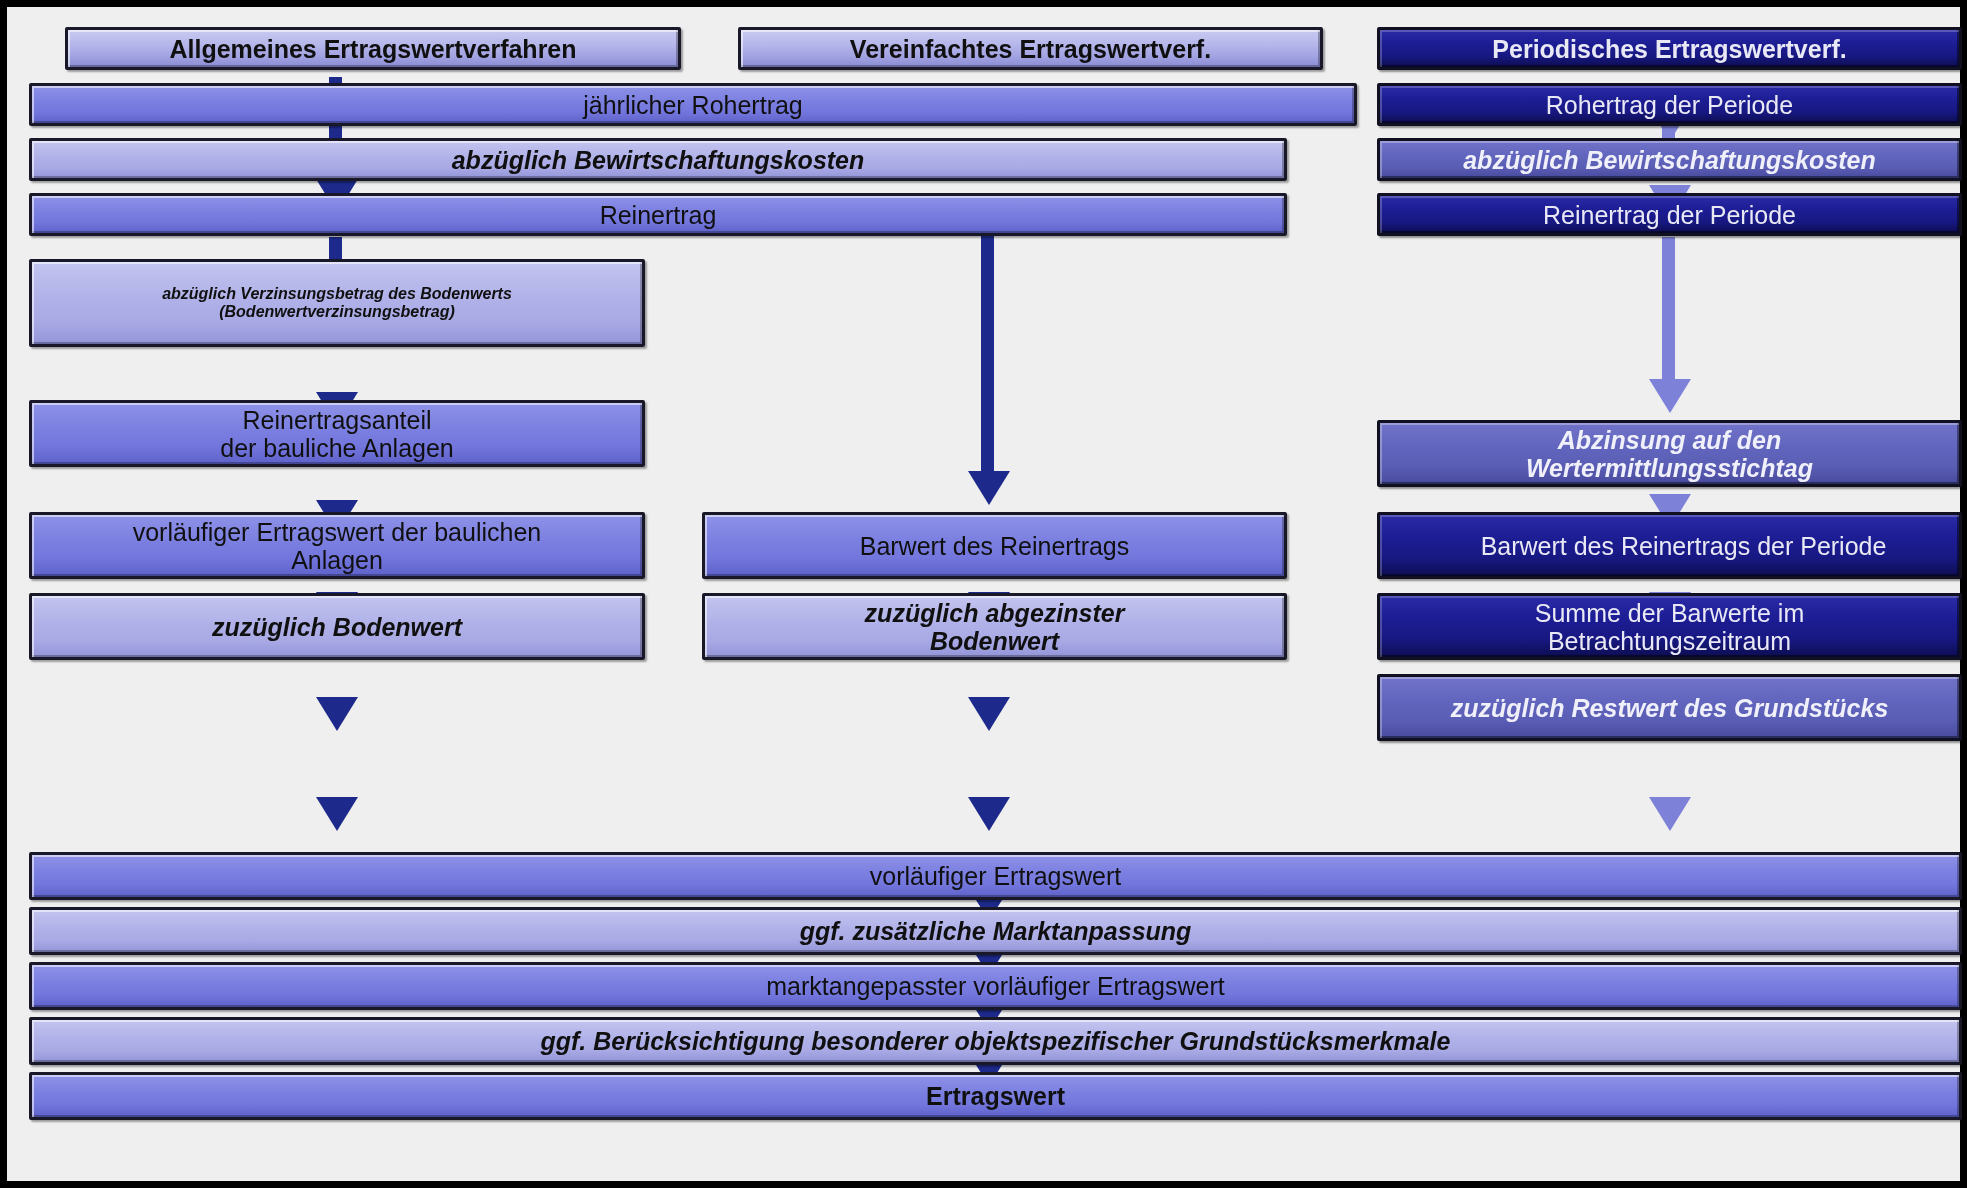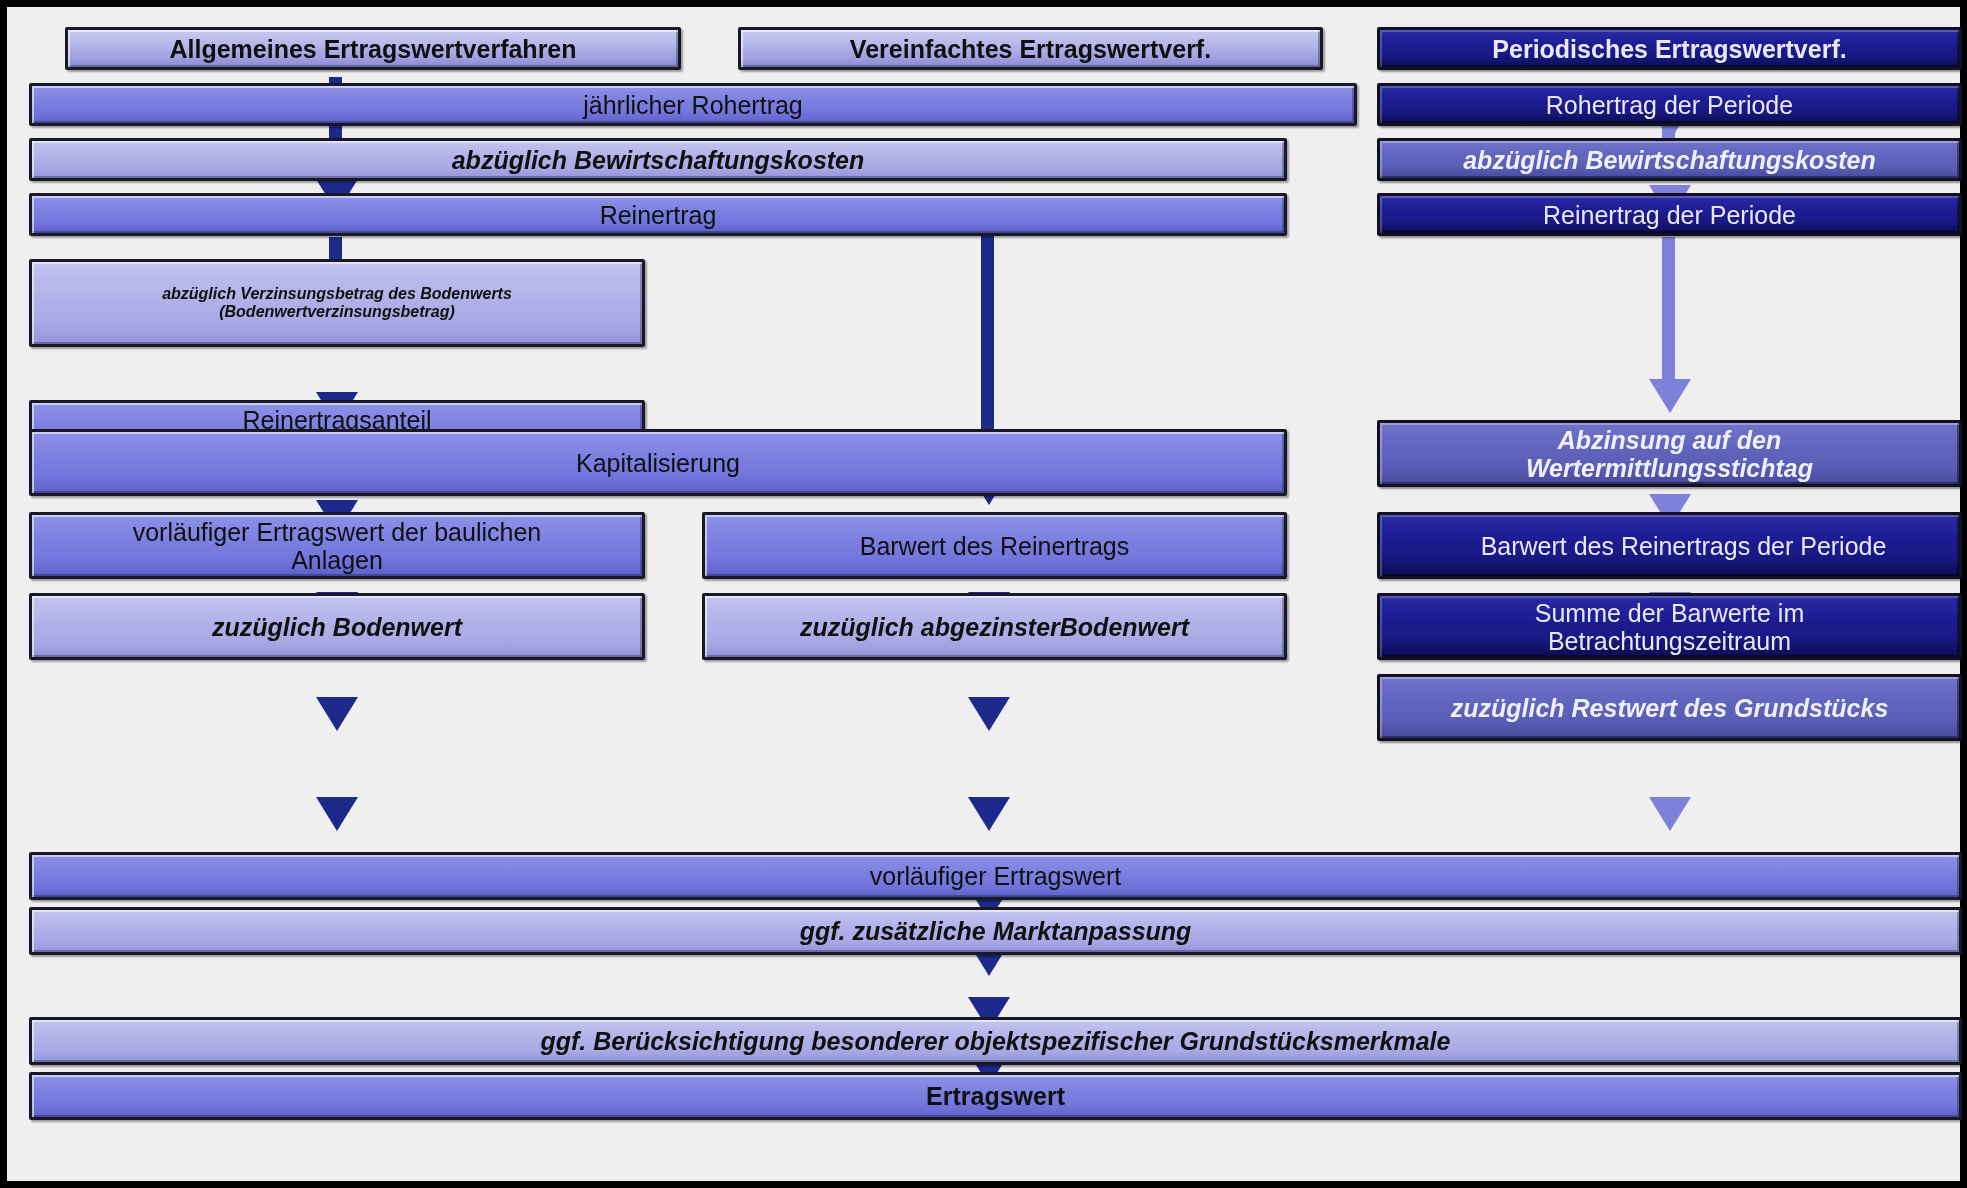--- a/index.html
+++ b/index.html
@@ -134,34 +134,33 @@
   <div class="box fill-light fs-small ital" style="left:22px;top:252px;width:616px;height:88px;flex-direction:column;z-index:6;">
     <span>abzüglich Verzinsungsbetrag des Bodenwerts</span>
     <span>(Bodenwertverzinsungsbetrag)</span>
   </div>
 
   <div class="box fill-mid fs-norm" style="left:22px;top:353px;width:616px;height:67px;flex-direction:column;z-index:6;margin-top:40px;">
     <span>Reinertragsanteil</span>
     <span>der bauliche Anlagen</span>
   </div>
 
-  <div class="box fill-mid fs-norm" style="left:22px;top:422px;width:1258px;height:67px;z-index:6;">Kapitalisierung</div>
 
   <div class="box fill-mid fs-norm" style="left:22px;top:505px;width:616px;height:67px;flex-direction:column;z-index:6;">
     <span>vorläufiger Ertragswert der baulichen</span>
     <span>Anlagen</span>
   </div>
 
   <div class="box fill-light fs-norm ital" style="left:22px;top:586px;width:616px;height:67px;z-index:6;">zuzüglich Bodenwert</div>
 
   <div class="box fill-head fs-head bold" style="left:695px;top:20px;width:585px;height:43px;z-index:6;">Vereinfachtes Ertragswertverf.</div>
 
   <div class="box fill-mid fs-norm" style="left:695px;top:505px;width:585px;height:67px;z-index:6;">Barwert des Reinertrags</div>
 
-  <div class="box fill-light fs-norm ital" style="left:695px;top:586px;width:585px;height:67px;z-index:6;">
+  <div class="box fill-light fs-norm ital" style="left:695px;top:586px;width:585px;height:67px;flex-direction:column;z-index:6;">
     <span>zuzüglich abgezinster</span>
     <span>Bodenwert</span>
   </div>
 
   <div class="box fill-dark fs-head bold" style="left:1370px;top:20px;width:585px;height:43px;z-index:6;">Periodisches Ertragswertverf.</div>
 
   <div class="box fill-dark fs-norm" style="left:1370px;top:76px;width:585px;height:43px;z-index:6;">Rohertrag der Periode</div>
 
   <div class="box fill-dark-mid fs-norm ital" style="left:1370px;top:131px;width:585px;height:43px;z-index:6;">abzüglich Bewirtschaftungskosten</div>
 
@@ -178,18 +177,19 @@
     <span>Summe  der Barwerte im</span>
     <span>Betrachtungszeitraum</span>
   </div>
 
   <div class="box fill-dark-mid fs-norm ital" style="left:1370px;top:667px;width:585px;height:67px;z-index:6;">zuzüglich Restwert des Grundstücks</div>
 
   <div class="box fill-mid fs-norm" style="left:22px;top:845px;width:1933px;height:48px;z-index:6;">vorläufiger Ertragswert</div>
 
   <div class="box fill-light fs-norm ital" style="left:22px;top:900px;width:1933px;height:48px;z-index:6;">ggf. zusätzliche Marktanpassung</div>
 
+  <div class="box fill-mid fs-norm" style="left:22px;top:955px;width:1933px;height:48px;z-index:6;">marktangepasster vorläufiger Ertragswert</div>
 
   <div class="box fill-light fs-norm ital" style="left:22px;top:1010px;width:1933px;height:48px;z-index:6;">ggf. Berücksichtigung besonderer objektspezifischer Grundstücksmerkmale</div>
 
   <div class="box fill-mid fs-norm bold" style="left:22px;top:1065px;width:1933px;height:48px;z-index:6;">Ertragswert</div>
 
 </div>
 
 </body></html>

